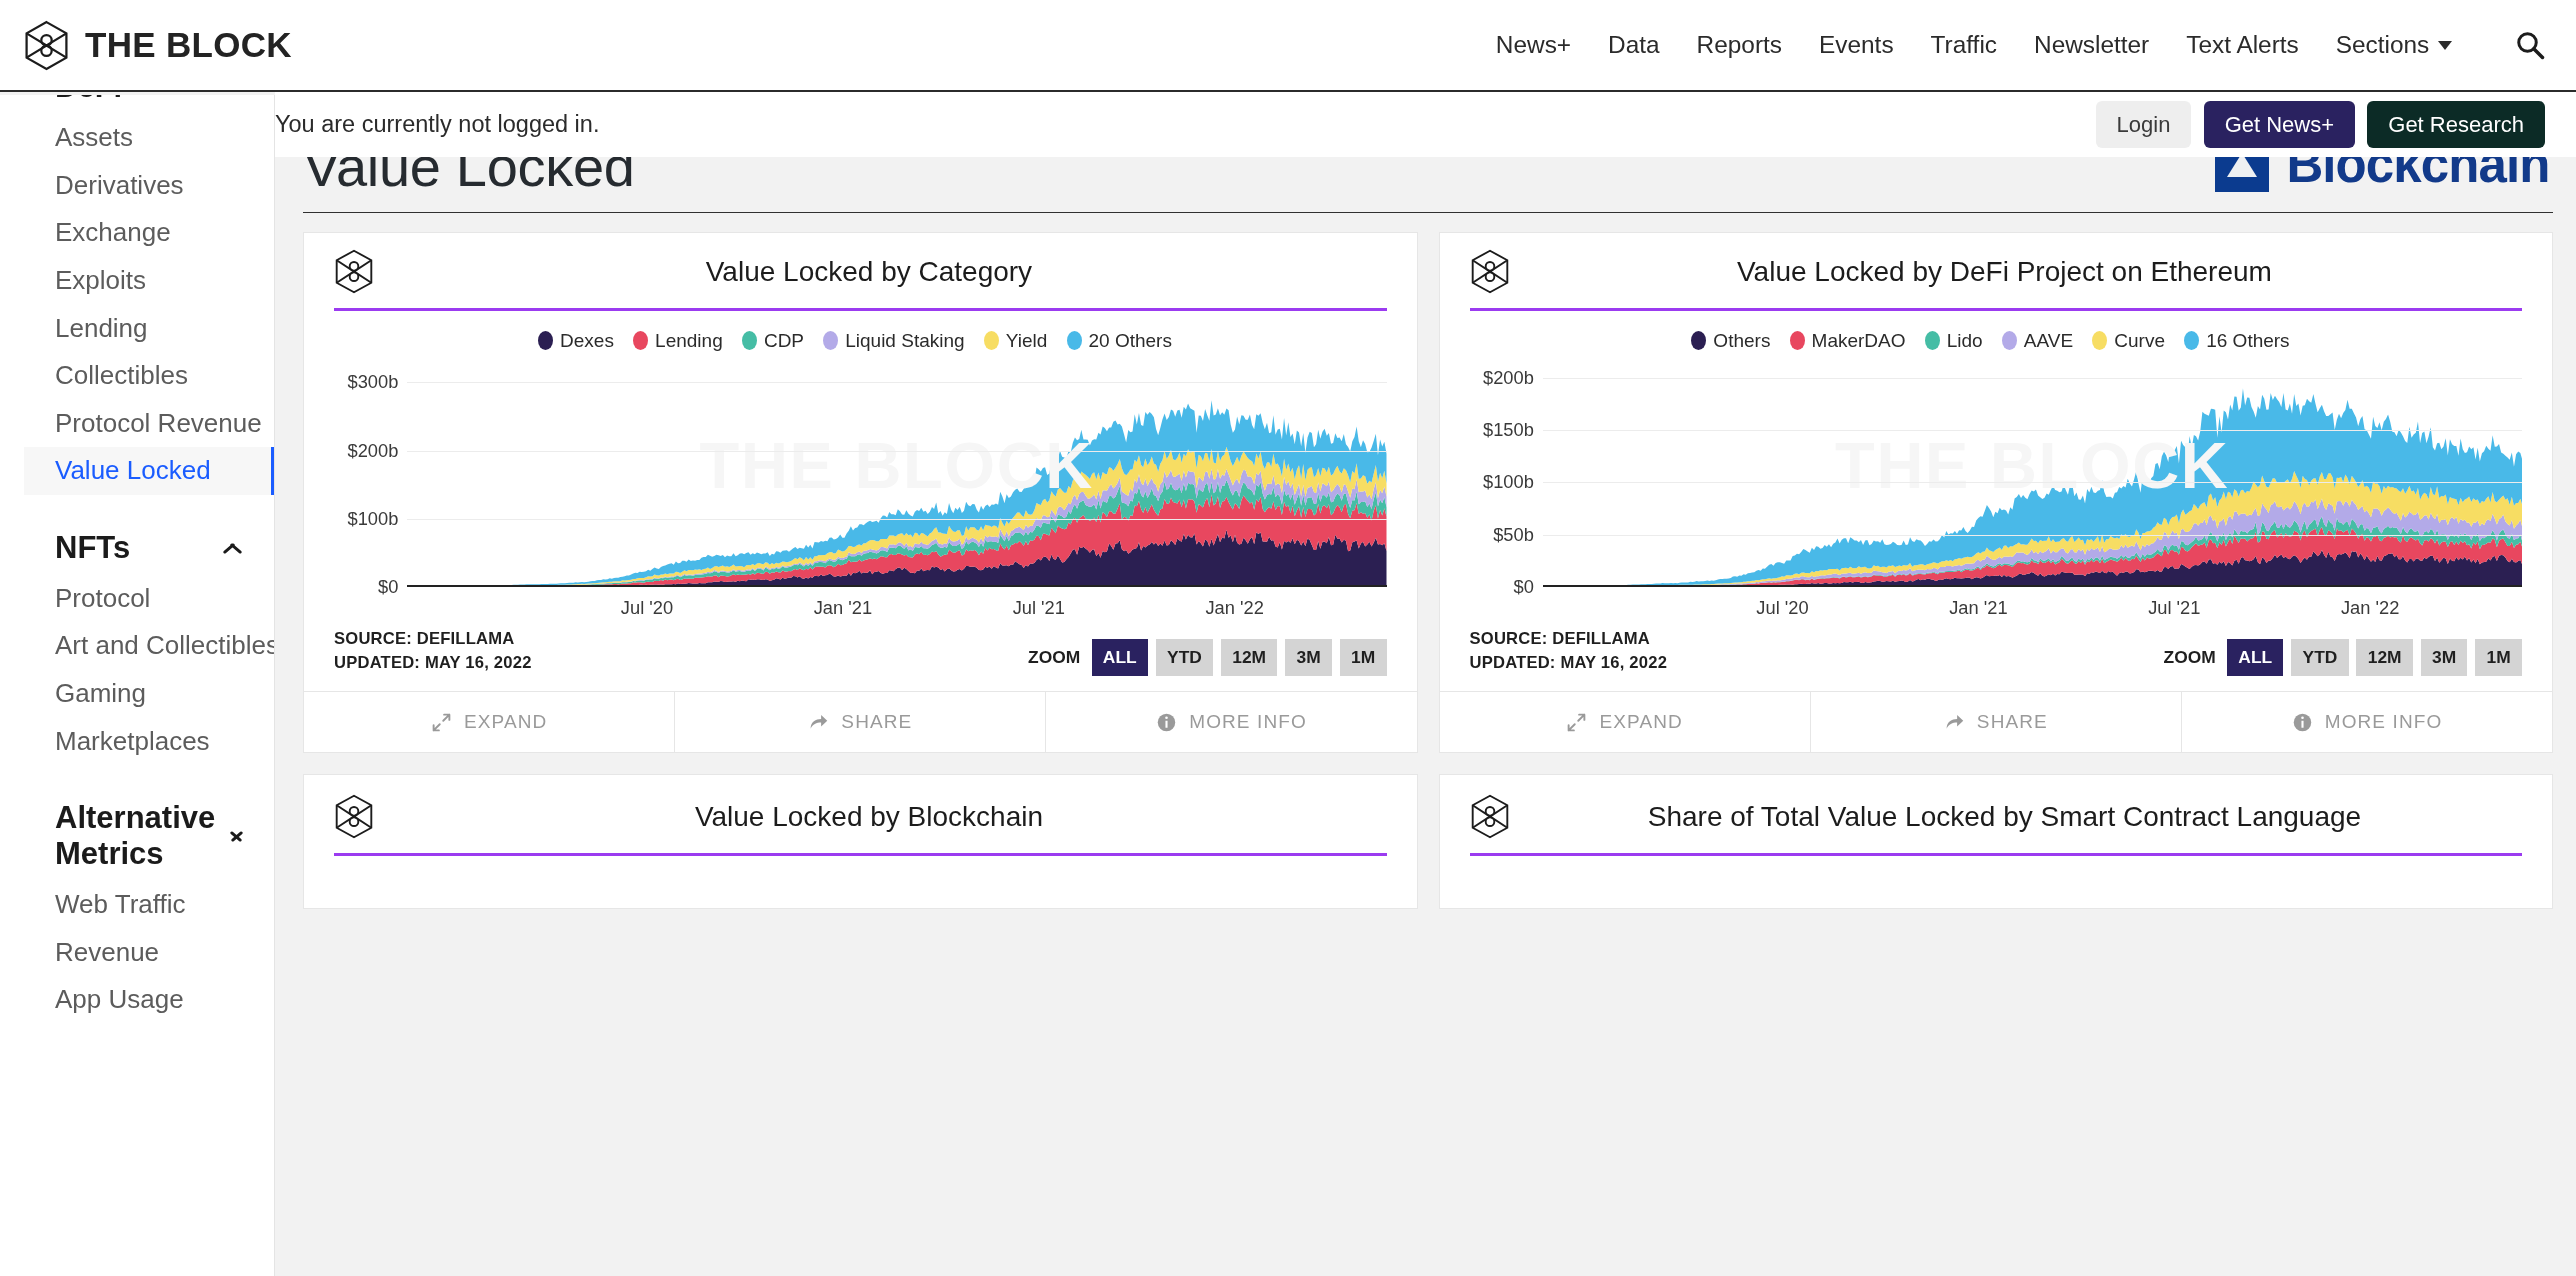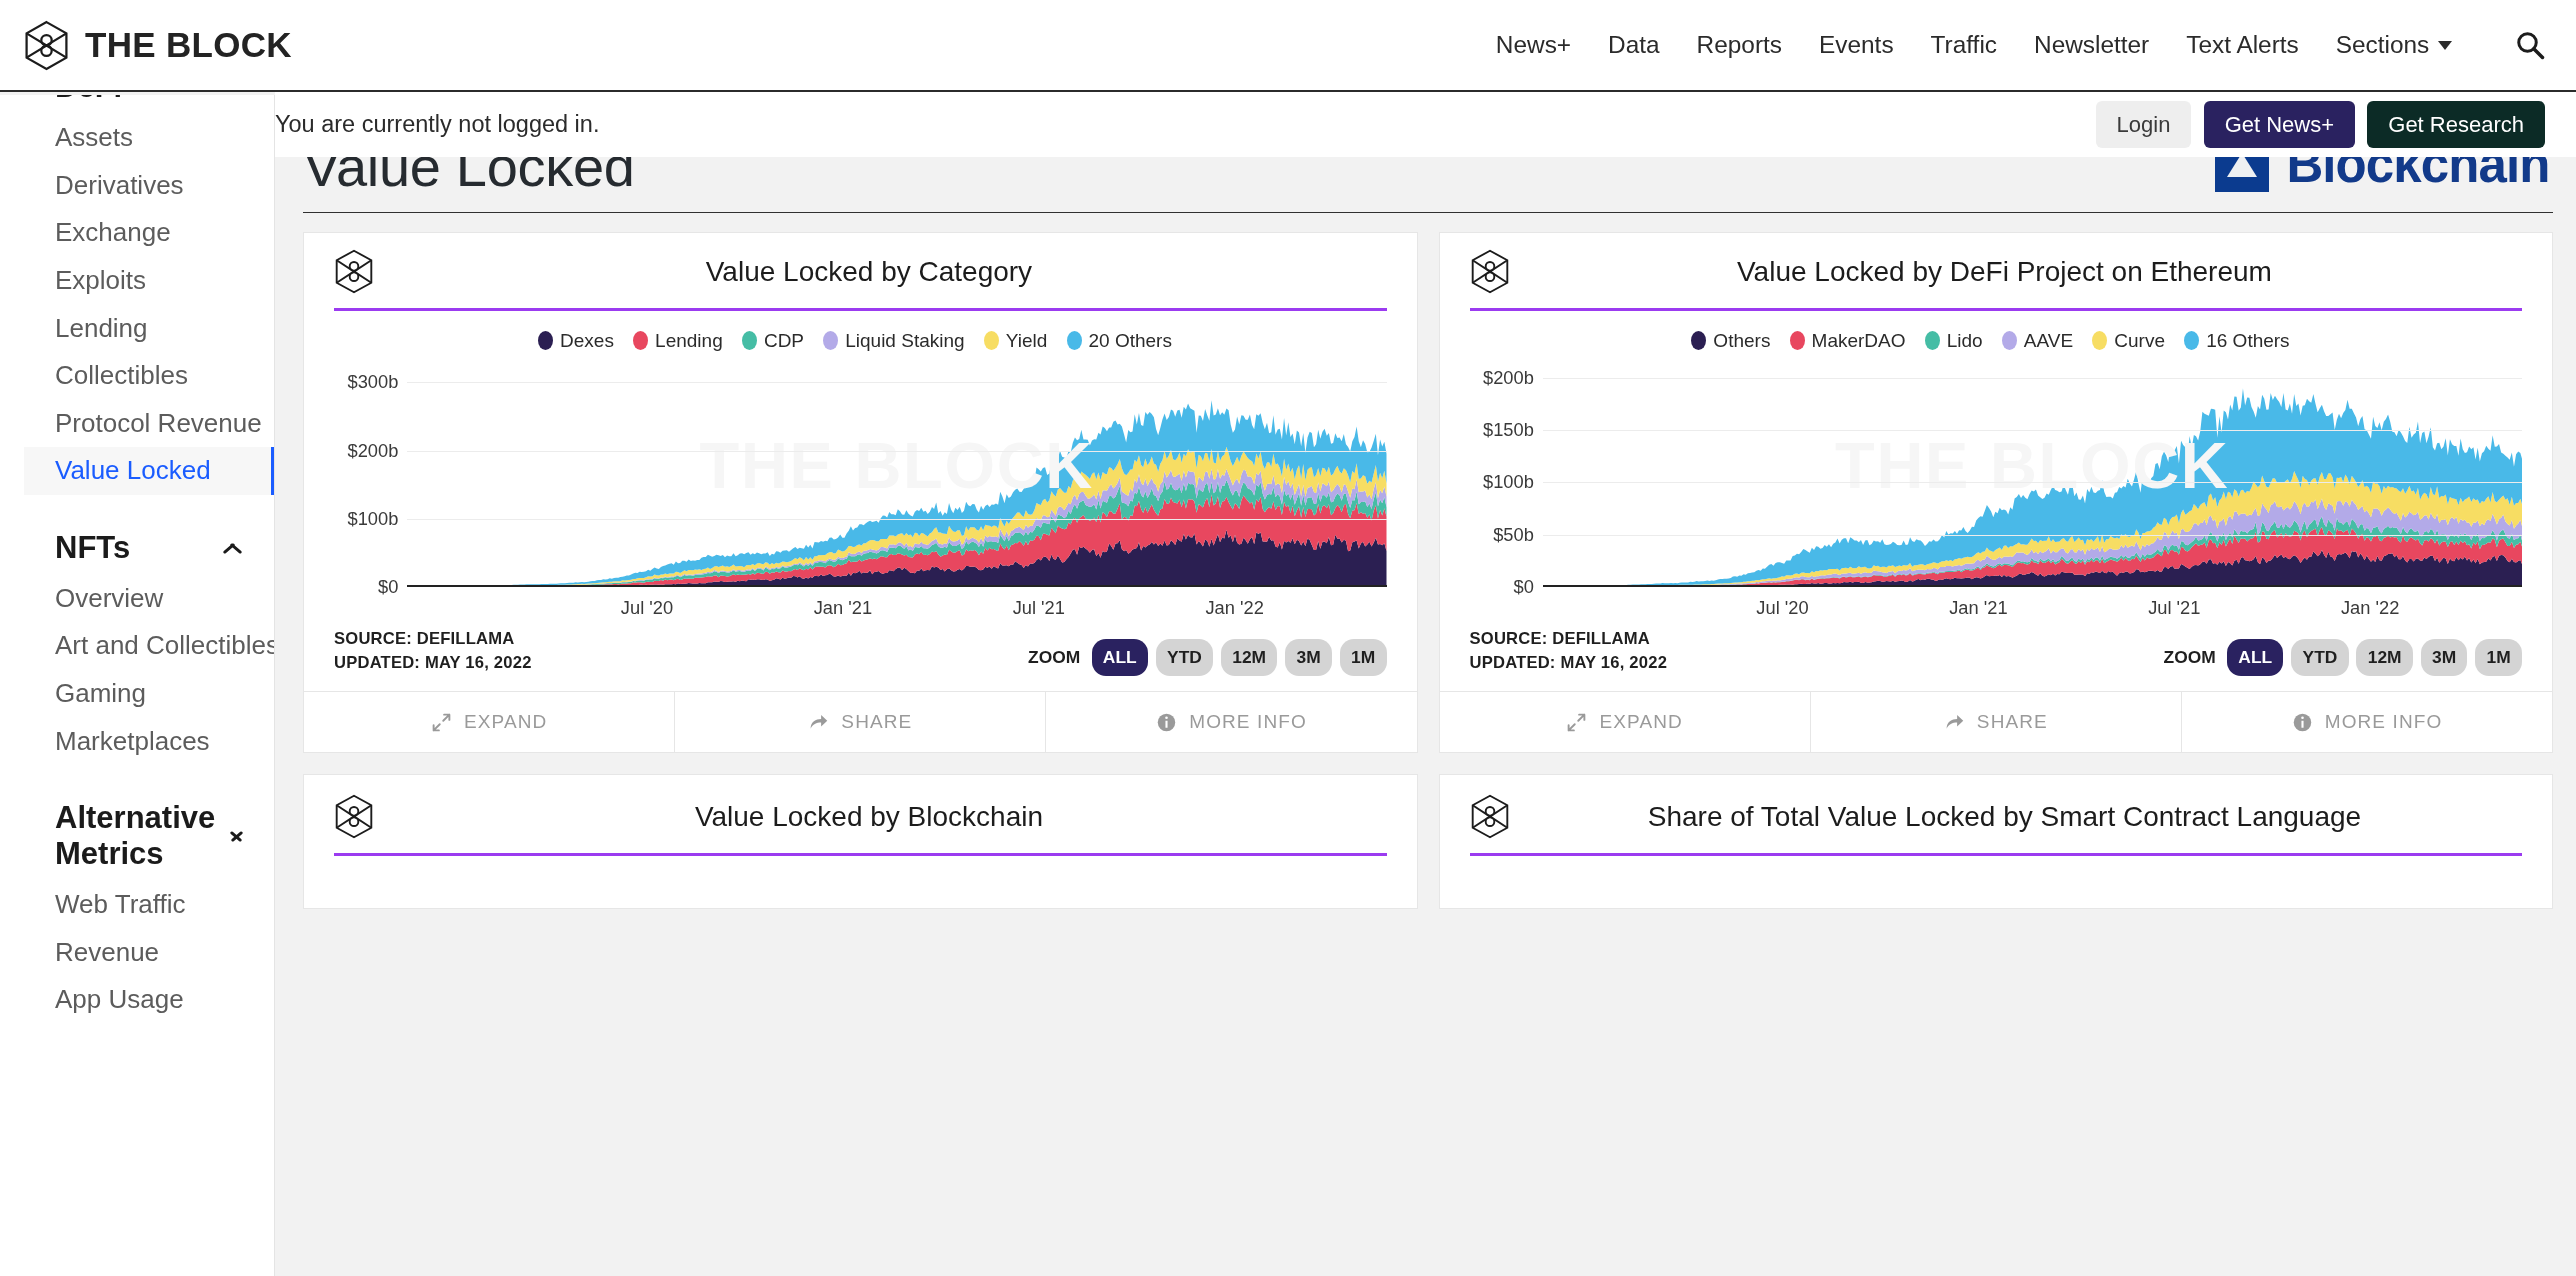--- a/index.html
+++ b/index.html
@@ -191,21 +191,21 @@
     display: flex; align-items: flex-end; padding: 0 30px 15.7px 30px;
   }
   .source {
     font-size: 16.6px; font-weight: 700; color: #1f1f1f; line-height: 1.45;
     letter-spacing: 0.2px;
   }
   .zoomctl { margin-left: auto; display: flex; align-items: center; gap: 7.8px; }
   .zoomlabel { font-size: 17.4px; font-weight: 700; color: #1f1f1f; margin-right: 3.5px; }
   .zbtn {
     font-size: 17.4px; font-weight: 700; color: #1f1f1f; background: #d4d4d4;
-    border-radius: 14px; padding: 7.8px 11.3px; cursor: pointer; min-width: 44px;
+    border-radius: 0; padding: 7.8px 11.3px; cursor: pointer; min-width: 44px;
     text-align: center; border: none; font-family: "Liberation Sans", sans-serif;
   }
   .zbtn.on { background: #2a2260; color: #ffffff; }
 
   .card-actions {
     display: flex; border-top: 0.9px solid #e6e6e6;
   }
   .act {
     flex: 1; display: flex; align-items: center; justify-content: center;
     gap: 12.2px; padding: 19px 0; font-size: 19px; letter-spacing: 1.1px;
@@ -278,21 +278,21 @@
       <div class="side-item">Collectibles</div>
       <div class="side-item">Protocol Revenue</div>
       <div class="side-item active">Value Locked</div>
 
       <div class="side-gap"></div>
 
       <div class="side-head">
         <span>NFTs</span>
         <span class="chev"></span>
       </div>
-      <div class="side-item">Overview</div>
+      <div class="side-item">Protocol</div>
       <div class="side-item">Art and Collectibles</div>
       <div class="side-item">Gaming</div>
       <div class="side-item">Marketplaces</div>
 
       <div class="side-gap"></div>
 
       <div class="side-head">
         <span>Alternative Metrics</span>
         <span class="chev"></span>
       </div>

